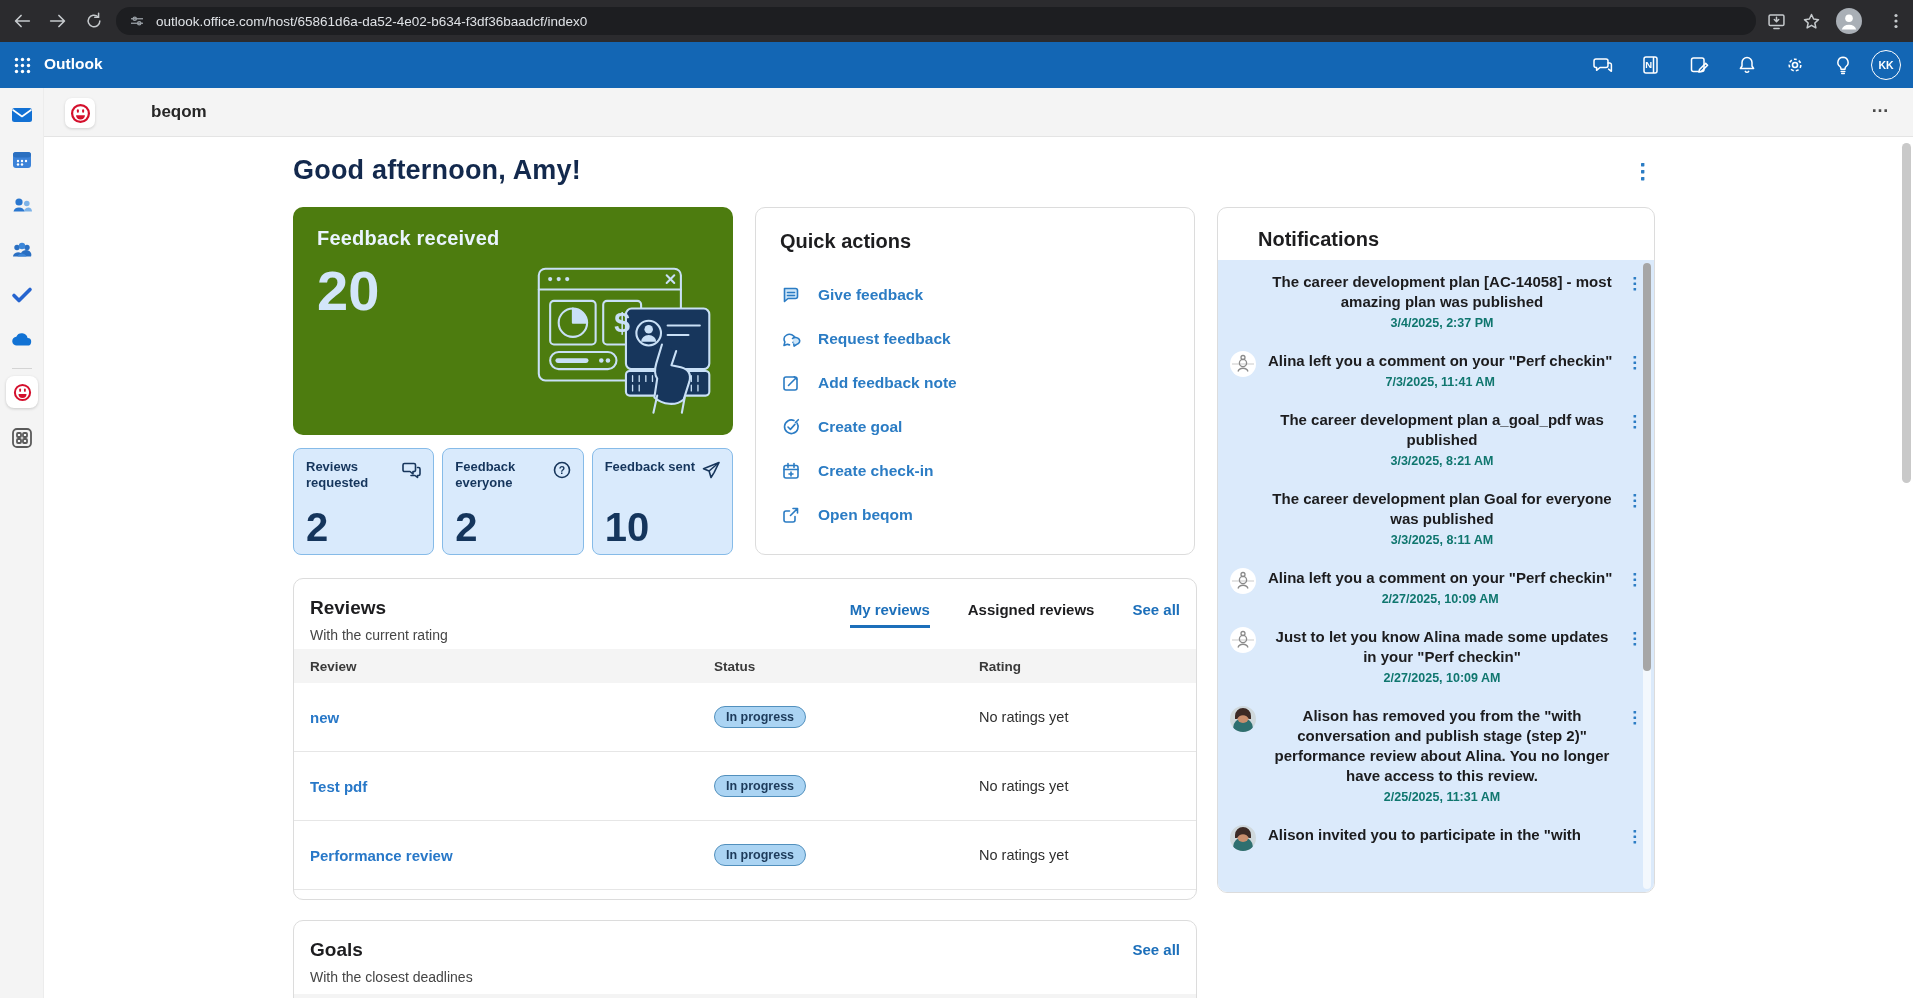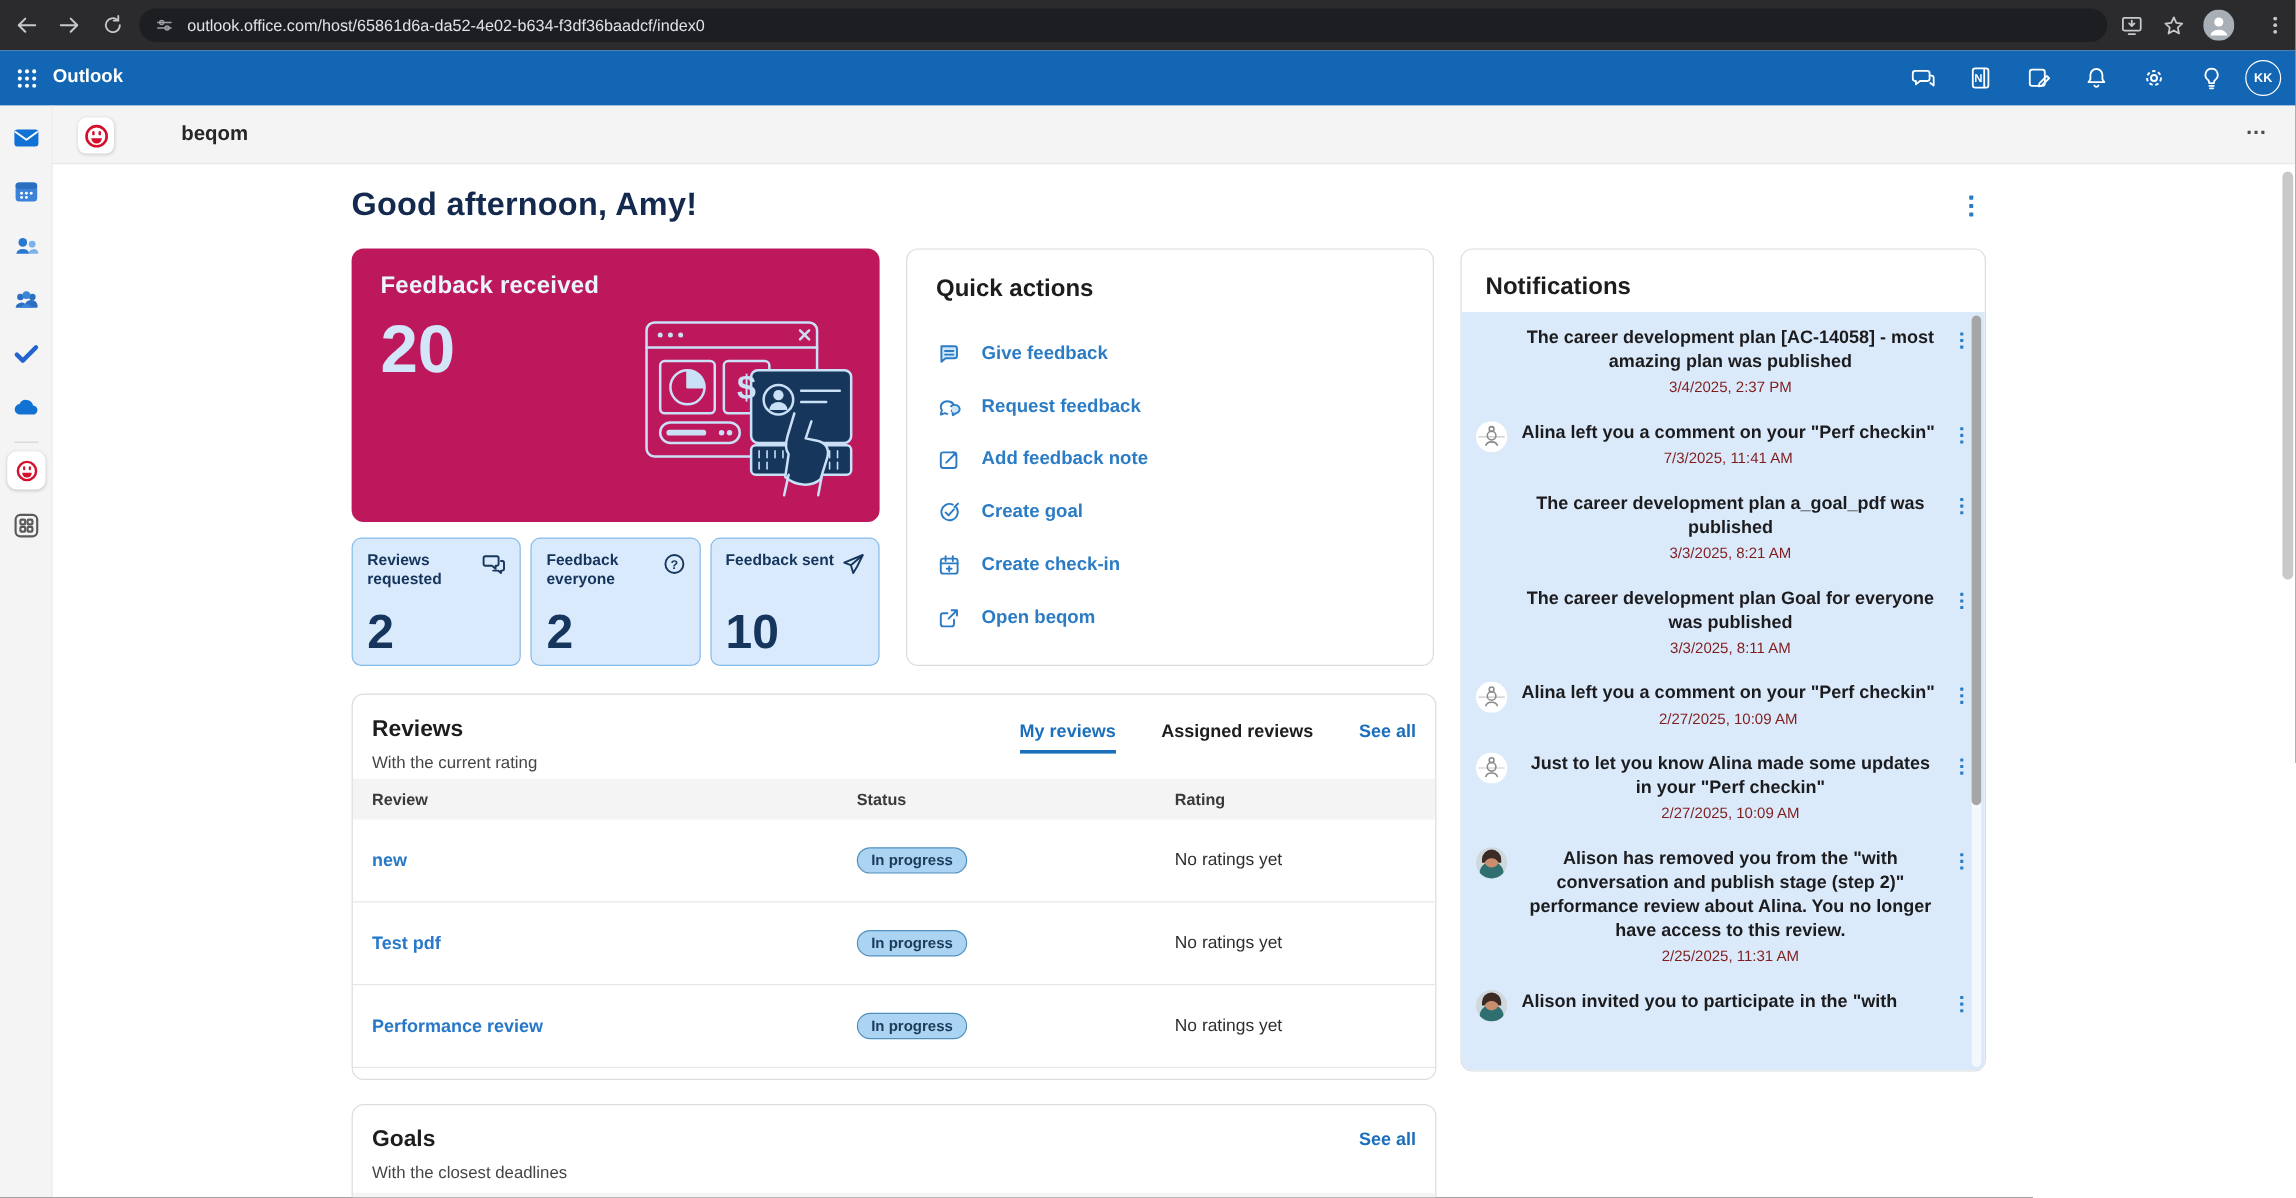--- a/index.html
+++ b/index.html
@@ -36,48 +36,48 @@
   .bandmenu { position:absolute; right:22px; top:8px; color:#4a4a4a; font-size:18px; font-weight:700; letter-spacing:2px; cursor:pointer; }
 
   
   .content { position:absolute; left:44px; top:137px; width:1869px; height:861px; background:#fff; overflow:hidden; }
   .greeting { position:absolute; left:249px; top:18px; font-size:27px; font-weight:700; color:#13294d; letter-spacing:.2px; }
   .pagekebab { position:absolute; left:1592px; top:24px; width:18px; height:24px; }
 
   .card { background:#fff; border:1px solid #dcdcdc; border-radius:10px; position:absolute; }
 
   
-  .darkcard { position:absolute; left:249px; top:70px; width:440px; height:228px; background:#be185d; border-radius:10px; padding:20px 24px; }
+  .darkcard { position:absolute; left:249px; top:70px; width:440px; height:228px; background:#4d7c0f; border-radius:10px; padding:20px 24px; }
   .dtitle { font-size:20px; font-weight:700; color:#eaf4fe; letter-spacing:.2px; }
   .dnum { font-size:56px; font-weight:600; color:#d2e5f9; margin-top:8px; }
   .illus { position:absolute; right:18px; top:46px; }
 
   
   .statrow { position:absolute; left:249px; top:311px; width:440px; height:107px; display:flex; gap:8px; }
   .stat { position:relative; flex:1; background:#d9eafc; border:1px solid #86bbe8; border-radius:8px; padding:10px 12px; cursor:pointer; }
   .slabel { font-size:13px; font-weight:700; color:#15355c; line-height:1.25; width:86px; }
   .snum { position:absolute; left:12px; bottom:4px; font-size:40px; font-weight:700; color:#15355c; }
   .sicon { position:absolute; right:10px; top:10px; width:22px; height:22px; }
 
   
   .quick { left:711px; top:70px; width:440px; height:348px; padding:22px 24px; }
   .qtitle { font-size:20px; font-weight:700; color:#1d1d1f; }
   .qlist { margin-top:20px; }
   .qrow { display:flex; align-items:center; gap:16px; height:44px; cursor:pointer; }
   .qrow span { color:#2b7cc4; font-size:15.5px; font-weight:700; }
   .qic { width:22px; height:22px; flex:none; }
 
   
-  .notif { left:1173px; top:70px; width:438px; height:686px; overflow:hidden; }
+  .notif { left:1173px; top:70px; width:438px; height:686px; overflow:hidden;padding-left:20px; }
   .ntitle { padding:20px 20px 12px; font-size:20px; font-weight:700; color:#1d1d1f; }
   .nlist { position:absolute; left:0; right:0; top:52px; bottom:0; background:#dbeafb; overflow:hidden; }
   .nitem { position:relative; display:flex; gap:12px; padding:12px 38px 0 12px; cursor:pointer;text-align:center; }
   .navatar { width:26px; height:26px; flex:none; }
   .ntext { font-weight:700; font-size:15px; line-height:20px; color:#1c1c1e; }
-  .ntime { font-size:12.5px; color:#7f1d1d; margin:4px 0 9px; font-weight:400; }
+  .ntime { font-size:12.5px; color:#0f766e; margin:4px 0 9px; font-weight:700; }
   .nkebab { position:absolute; right:14px; top:16px; width:10px; height:16px; }
   .nscroll { position:absolute; right:3px; top:3px; bottom:3px; width:8px; background:#f3f8fd; border-radius:4px; }
   .nthumb { position:absolute; left:0; top:0; width:8px; height:408px; background:#a6a6a6; border-radius:4px; }
 
   
   .reviews { left:249px; top:441px; width:904px; height:322px; overflow:hidden; }
   .rtitle { position:absolute; left:16px; top:18px; font-size:19px; font-weight:700; color:#1d1d1f; }
   .rsub { position:absolute; left:16px; top:48px; font-size:14px; color:#454545; }
   .rtabs { position:absolute; right:16px; top:22px; display:flex; gap:38px; align-items:flex-start; }
   .rtab { font-size:15px; font-weight:700; color:#1d1d1f; padding-bottom:7px; cursor:pointer; }

